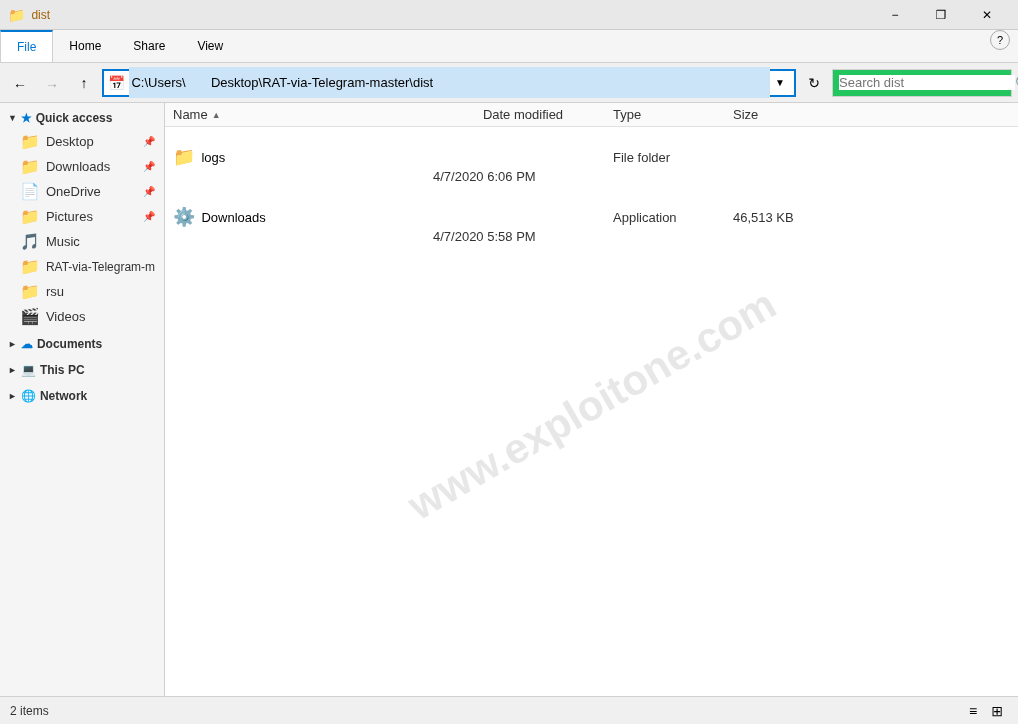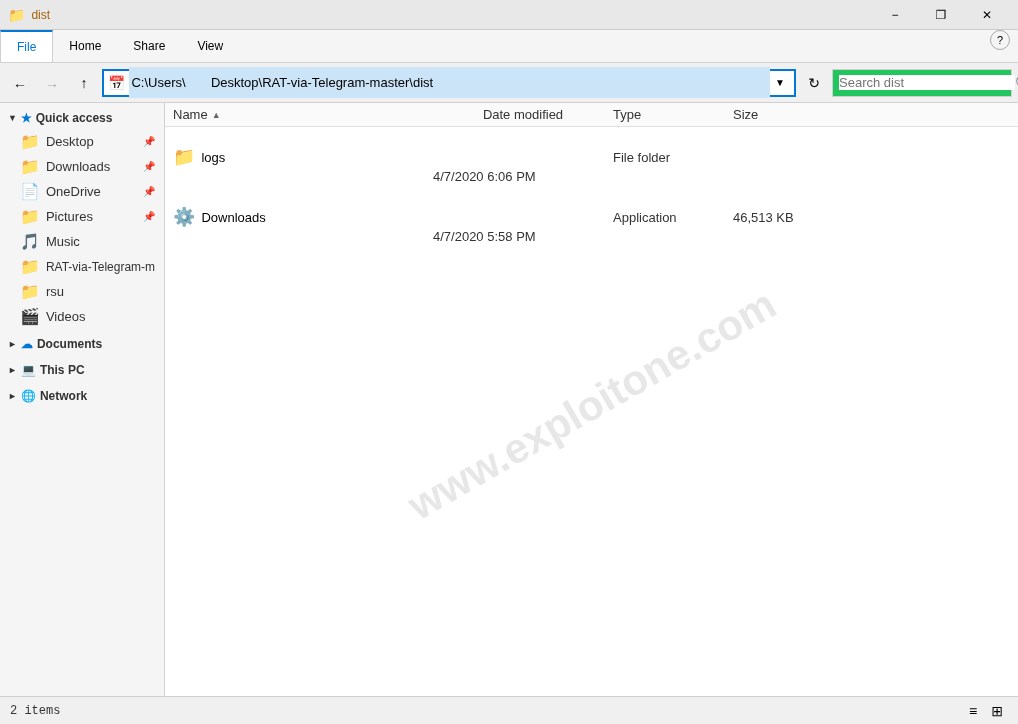--- a/index.html
+++ b/index.html
@@ -219,21 +219,21 @@
     
     .status-bar {
       height: 28px;
       background: #f0f0f0;
       border-top: 1px solid #d0d0d0;
       display: flex;
       align-items: center;
       padding: 0 10px;
       justify-content: space-between;
     }
-    .status-text { font-size: 12px; color: #333; font-family: Liberation Mono, monospace; }
+    .status-text { font-size: 12px; color: #333; }
     .view-buttons { display: flex; gap: 2px; }
     .view-btn {
       width: 22px; height: 22px;
       border: none; background: transparent;
       cursor: pointer; font-size: 14px;
       display: flex; align-items: center; justify-content: center;
       border-radius: 2px;
     }
   </style>
 </head>

